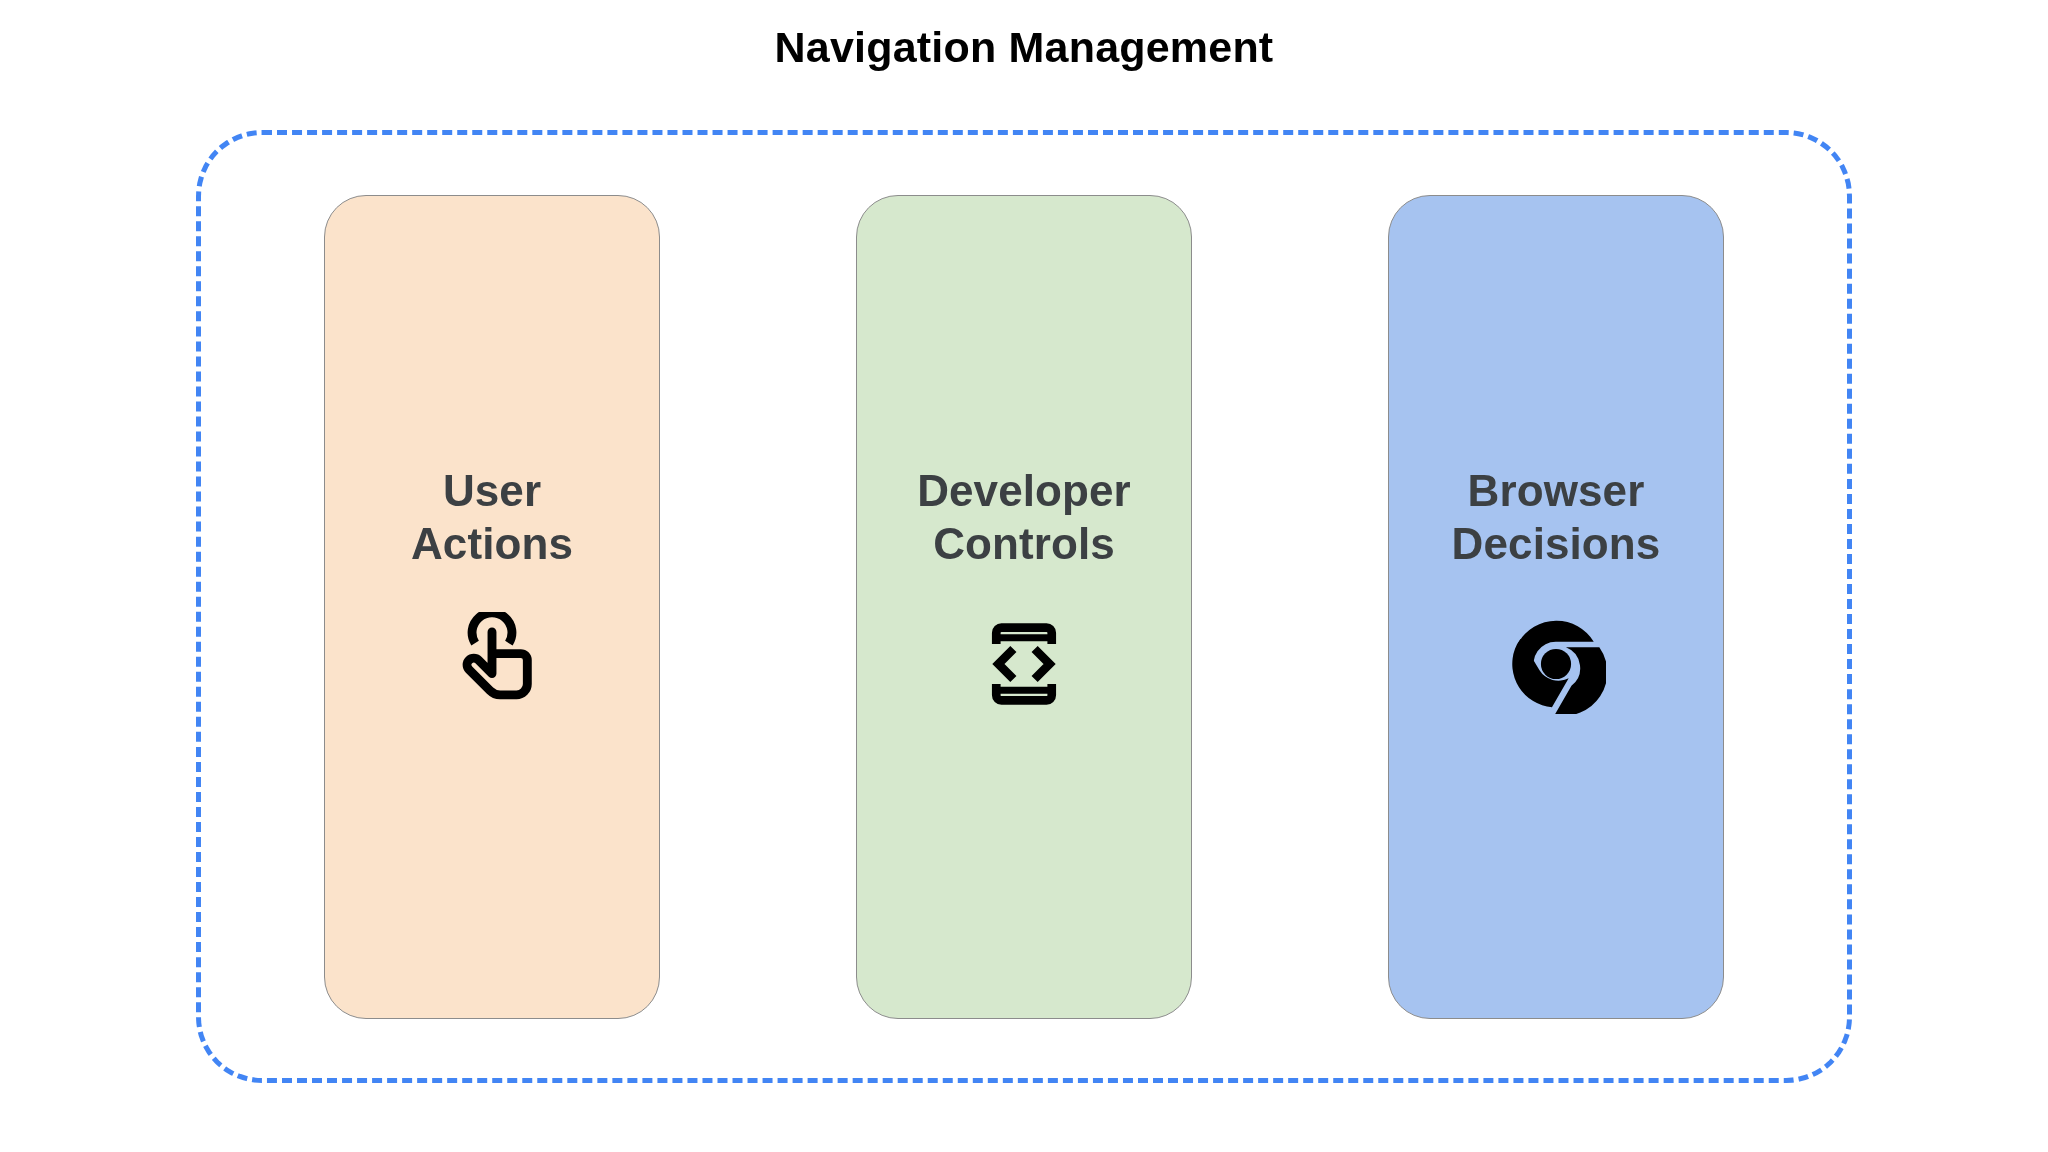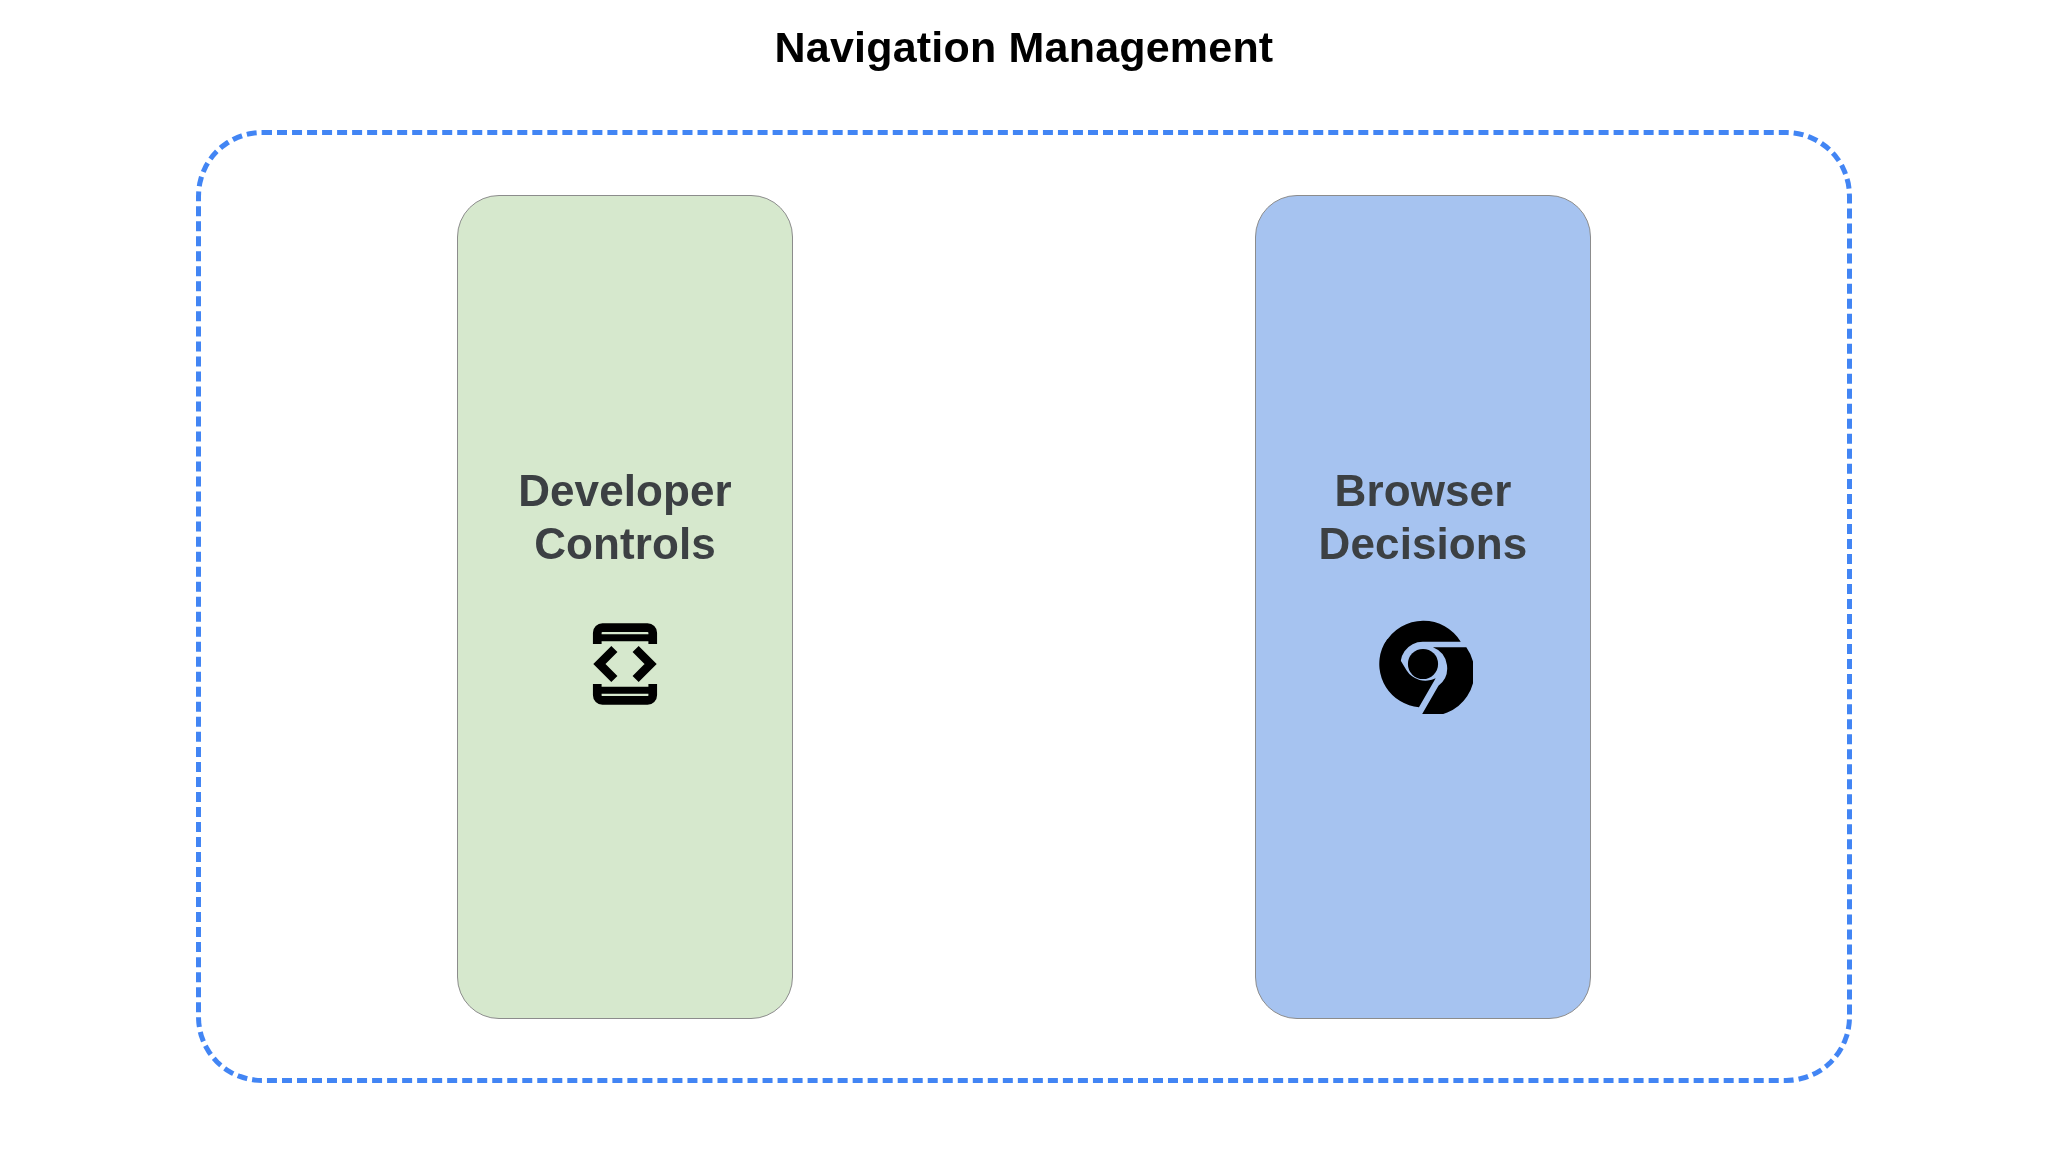--- a/index.html
+++ b/index.html
@@ -111,20 +111,36 @@
 <body style="background: rgb(255, 255, 255);">
 
 <div class="canvas">
 
   <div class="page-title" style="color: rgb(0, 0, 0);">Navigation Management</div>
 
   <div class="group-container" style="border: 5px dashed rgb(66, 133, 244); border-radius: 66px;"></div>
 
   <div class="card-row">
 
+    <div class="card" id="card-0" style="background: rgb(251, 227, 203); border-color: rgb(140, 140, 140);">
+      <div class="card-inner">
+        <div class="card-title" style="color: rgb(60, 64, 67);">User
+Actions</div>
+        <div class="card-icon">
+          <svg width="104" height="104" viewBox="0 0 24 24" fill="none">
+
+            <path d="M8.1 7.2a4.6 4.6 0 1 1 7.8 0" stroke="#000" stroke-width="2.05" stroke-linecap="butt" fill="none"></path>
+
+            <path d="M12 4.6 v9.6 l-3.1-3.1a1.55 1.55 0 0 0-2.2 2.2l4.85 4.85
+                     c.62.62 1.45.97 2.33.97h3.77a2.5 2.5 0 0 0 2.5-2.5V11.1
+                     a1.5 1.5 0 0 0-1.5-1.5H12" stroke="#000" stroke-width="2.05" stroke-linejoin="round" stroke-linecap="round" fill="none"></path>
+          </svg>
+        </div>
+      </div>
+    </div>
 
     <div class="card" id="card-2" style="background: rgb(214, 232, 205); border-color: rgb(140, 140, 140);">
       <div class="card-inner">
         <div class="card-title" style="color: rgb(60, 64, 67);">Developer
 Controls</div>
         <div class="card-icon">
           <svg width="104" height="104" viewBox="0 0 24 24" fill="none">
 
             <path d="M5.6 7.4V4.8a1.2 1.2 0 0 1 1.2-1.2h10.4a1.2 1.2 0 0 1 1.2 1.2v2.6" stroke="#000" stroke-width="2.0" stroke-linecap="butt" fill="none"></path>
             <path d="M5.6 5.95h12.8" stroke="#000" stroke-width="1.65"></path>

